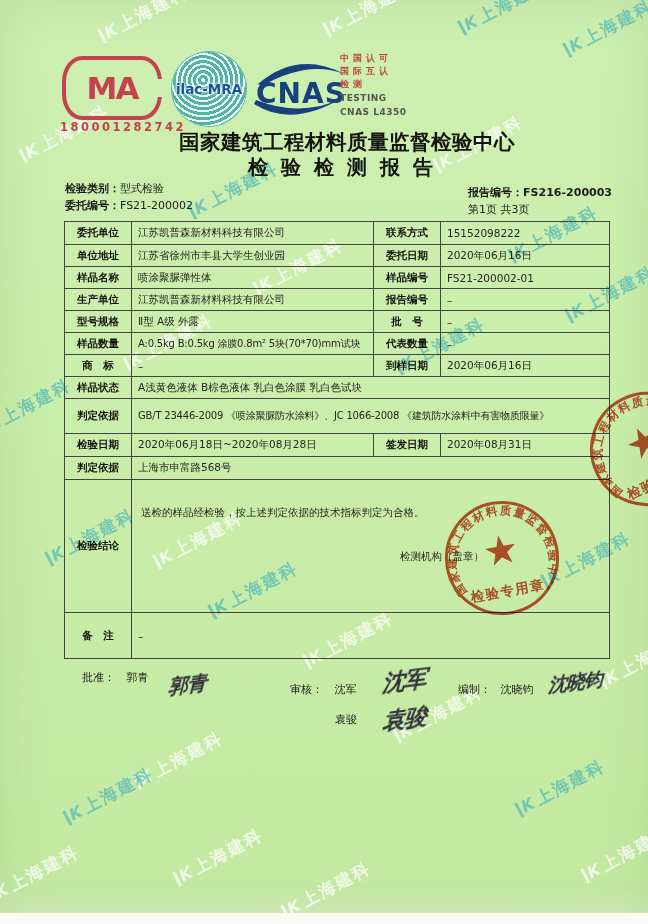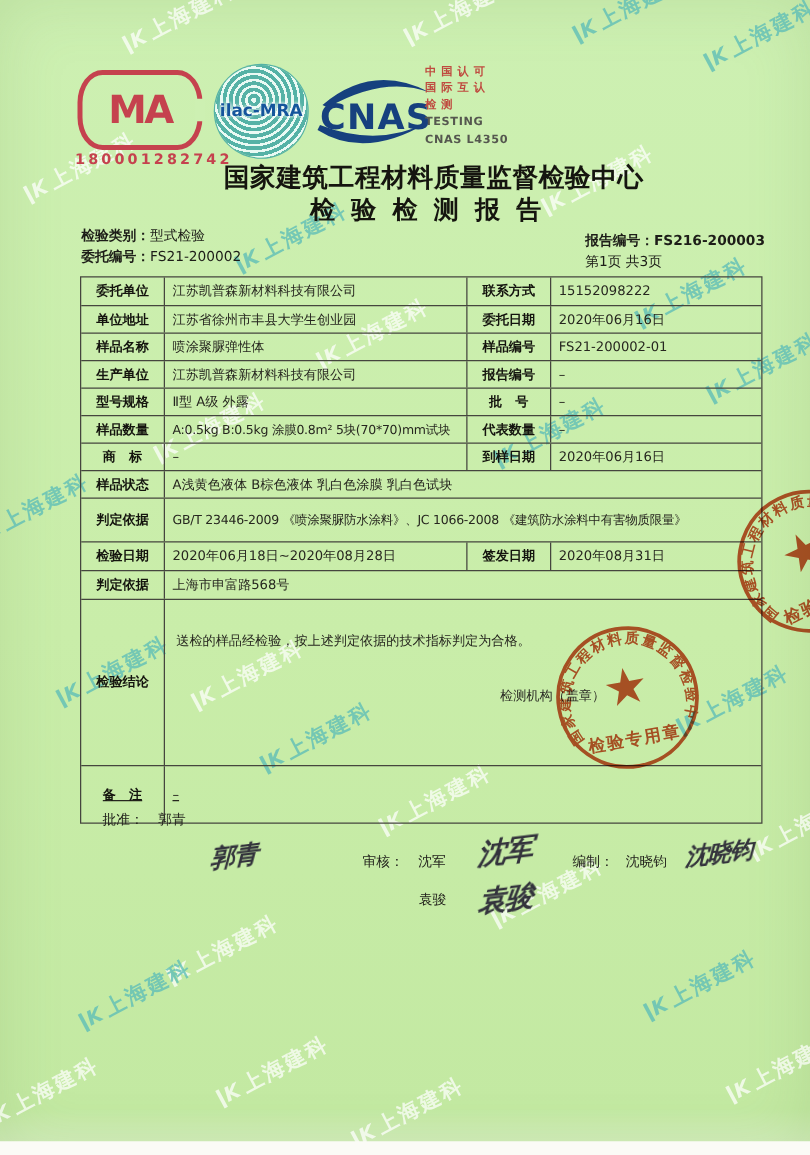--- a/index.html
+++ b/index.html
@@ -44,21 +44,21 @@
   
   .meta-left{position:absolute;left:65px;top:181px;font-size:11px;color:#1d1d18;line-height:16.5px;}
   .meta-right{position:absolute;right:36px;top:185px;font-size:11px;color:#1d1d18;
               line-height:16.5px;}
   .meta b{font-weight:700;}
 
   
   .tbl{position:absolute;left:64px;top:221px;width:546px;border:1px solid #45453e;
        box-sizing:border-box;font-size:10.5px;color:#26261f;}
   .tr{display:flex;border-bottom:1px solid #45453e;box-sizing:border-box;align-items:stretch;}
-  .tr:last-child{border-bottom:none;text-decoration:underline;}
+  .tr:last-child{border-bottom:none;}
   .th,.td{box-sizing:border-box;display:flex;align-items:center;padding:1px 6px;}
   .th{width:66px;justify-content:center;font-weight:700;color:#14140e;text-align:center;flex:none;}
   .td{border-left:1px solid #45453e;text-align:center;}
   .c2{width:242px;flex:none;}
   .c3{width:67px;justify-content:center;font-weight:700;color:#14140e;flex:none;
       border-left:1px solid #45453e;}
   .c4{flex:1;}
   .fill{flex:1;}
   .small{font-size:10px;letter-spacing:-.2px;}
   .rel{position:relative;align-items:flex-start;}
@@ -330,21 +330,21 @@
           <path id="arc2" d="M 17 85 A 47 47 0 1 1 97 85"></path>
         </defs>
       <text font-size="11.5" font-weight="bold" fill="#cf4722" letter-spacing="1.6" font-family="DejaVu Sans, sans-serif">
         <textPath href="#arc2" startOffset="0">国家建筑工程材料质量监督检验中心</textPath>
       </text>
     </svg>
     <div class="star">★</div>
     <div class="banner">检验专用章</div>
   </div>
 
-  <div class="foot" style="left:82px;top:648px">
+  <div class="foot" style="left:82px;top:670px">
     <span>批准：</span>
     <span style="margin-left:8px">郭青</span>
   </div>
   <div class="sig" style="left:168px;top:672px;font-size:20px">郭青</div>
 
   <div class="foot" style="left:290px;top:682px">
     <span>审核：</span>
     <span style="margin-left:8px">沈军</span>
   </div>
   <div class="sig" style="left:382px;top:666px;font-size:23px">沈军</div>

